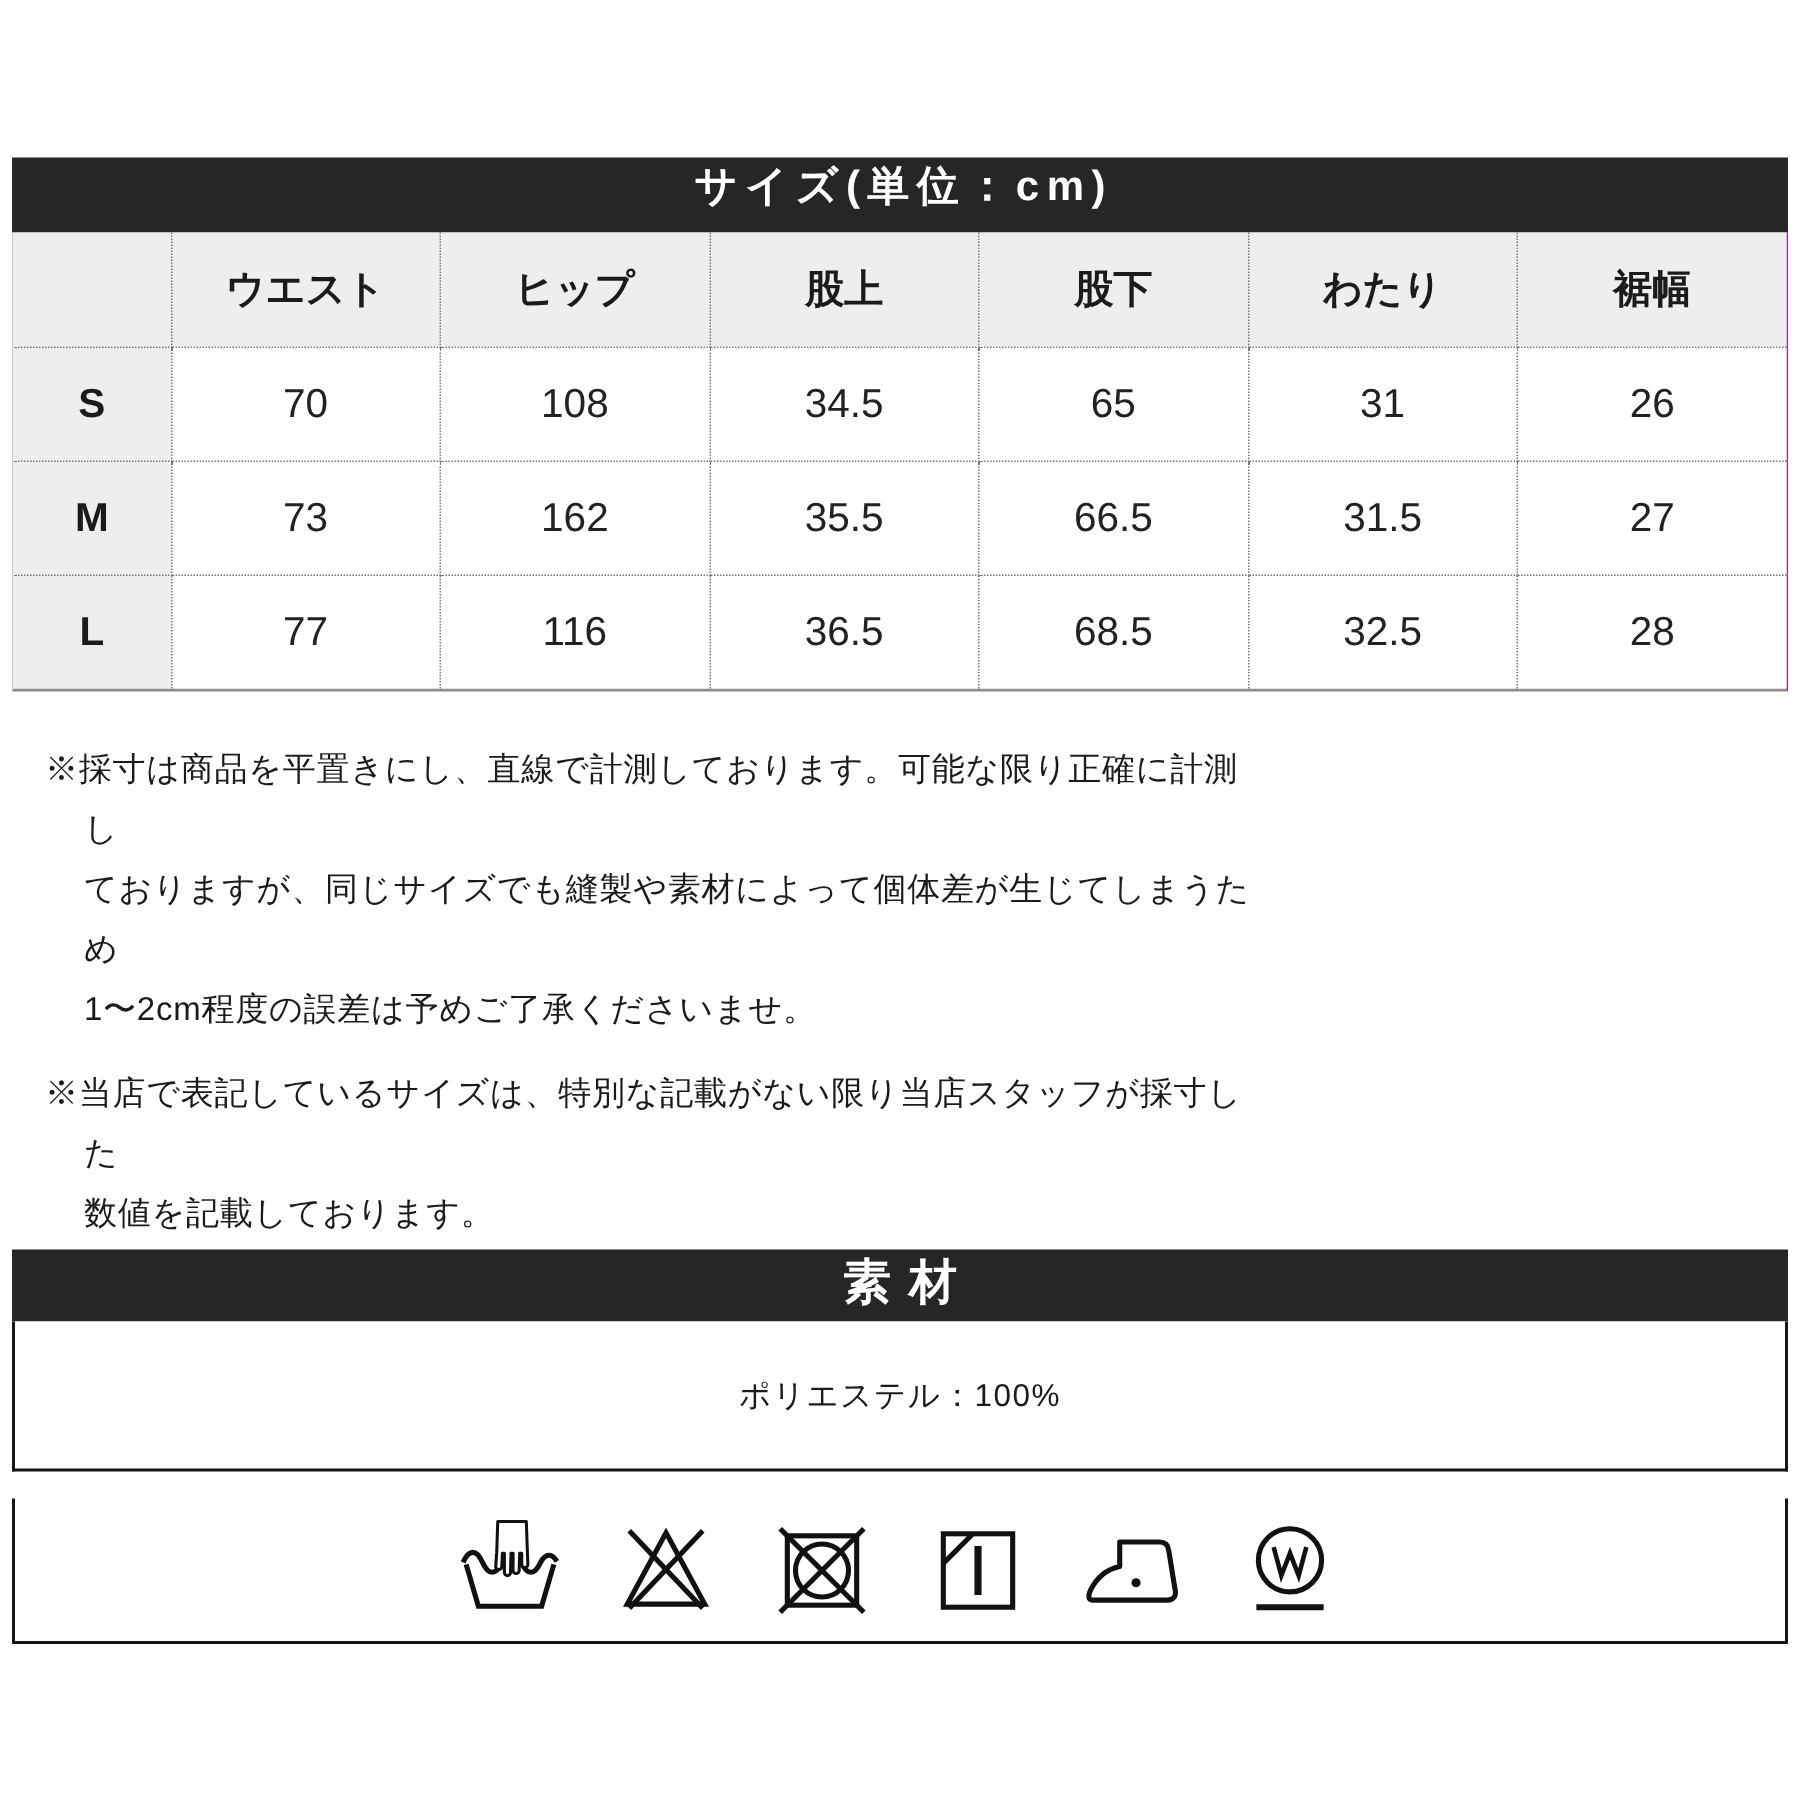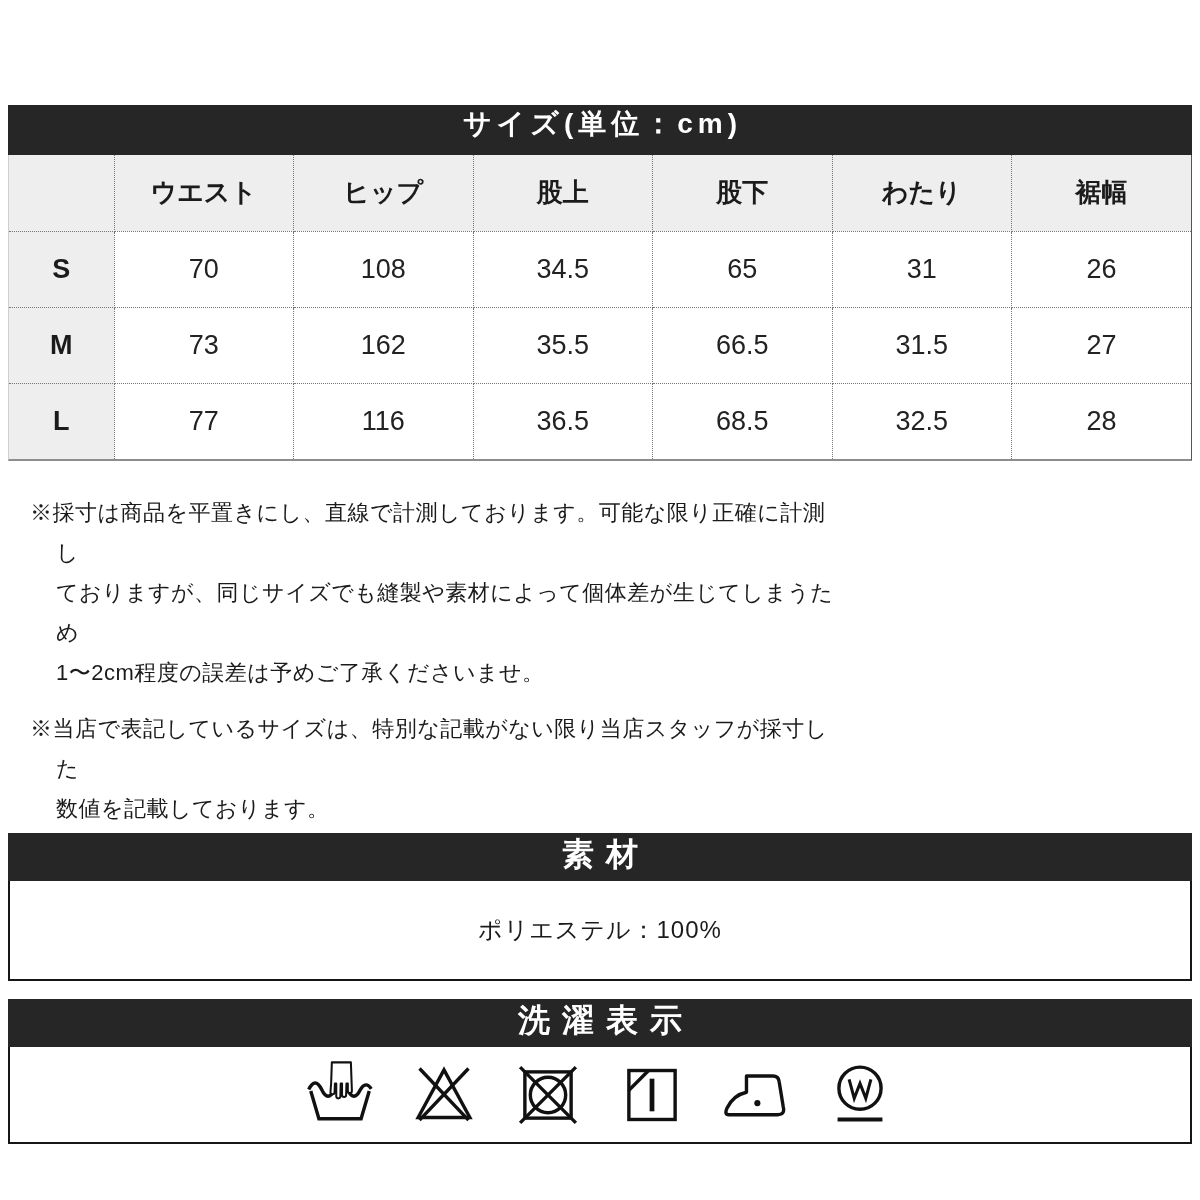--- a/index.html
+++ b/index.html
@@ -44,21 +44,21 @@
     padding-left:26px; text-indent:-26px; white-space:pre-line; letter-spacing:0.5px;
   }
   .note + .note { margin-top:16px; }
 
   
   .box {
     border:2px solid #161616; border-top:none; box-sizing:border-box;
     display:flex; align-items:center; justify-content:center; background:#fff;
   }
   .material-section { margin-top:4px; }
-  .material-box { height:100px; font-size:24px; letter-spacing:1px; color:#1b1b1b; }
+  .material-box { height:100px; font-size:21px; letter-spacing:1px; color:#1b1b1b; }
   .laundry-section { margin-top:18px; }
   .laundry-box { height:97px; gap:36px; }
   svg.care { width:68px; height:68px; display:block; }
   svg.care .st { fill:none; stroke:#111; stroke-width:5; }
 </style>
 </head>
 <body>
 
 <div class="page">
   <div class="inner">
@@ -133,23 +133,20 @@
     <section class="material-section">
       <div class="bar section-bar">
         <span>素材</span>
       </div>
       <div class="box material-box">
         <span>ポリエステル：100%</span>
       </div>
     </section>
 
     <section class="laundry-section">
-      <div class="bar section-bar">
-        <span>洗濯表示</span>
-      </div>
       <div class="box laundry-box">
 
         <svg class="care" viewBox="0 0 100 100">
           <path class="st" d="M4,42 C10,29 17,29 23,42 C29,55 36,55 42,42 C48,29 55,29 61,42 C67,55 74,55 80,42 C85,33 91,33 96,41"></path>
           <path class="st" d="M7,44 L19,85 L81,85 L93,44"></path>
           <path d="M38,2 L37,32 L36,46 a3,3 0 0 0 6,0 L42.5,33 L44.5,33 L44.5,52 a3,3 0 0 0 6,0 L51,33 L53,33 L53,50 a3,3 0 0 0 6,0 L59.5,33 L61.5,33 L61.5,44 a3,3 0 0 0 6,0 L67,30 L66,2 Z" fill="#ffffff" stroke="#111" stroke-width="3" stroke-linejoin="round"></path>
         </svg>
 
         <svg class="care" viewBox="0 0 100 100">
           <path class="st" d="M50,13 L88,83 L12,83 Z"></path>

